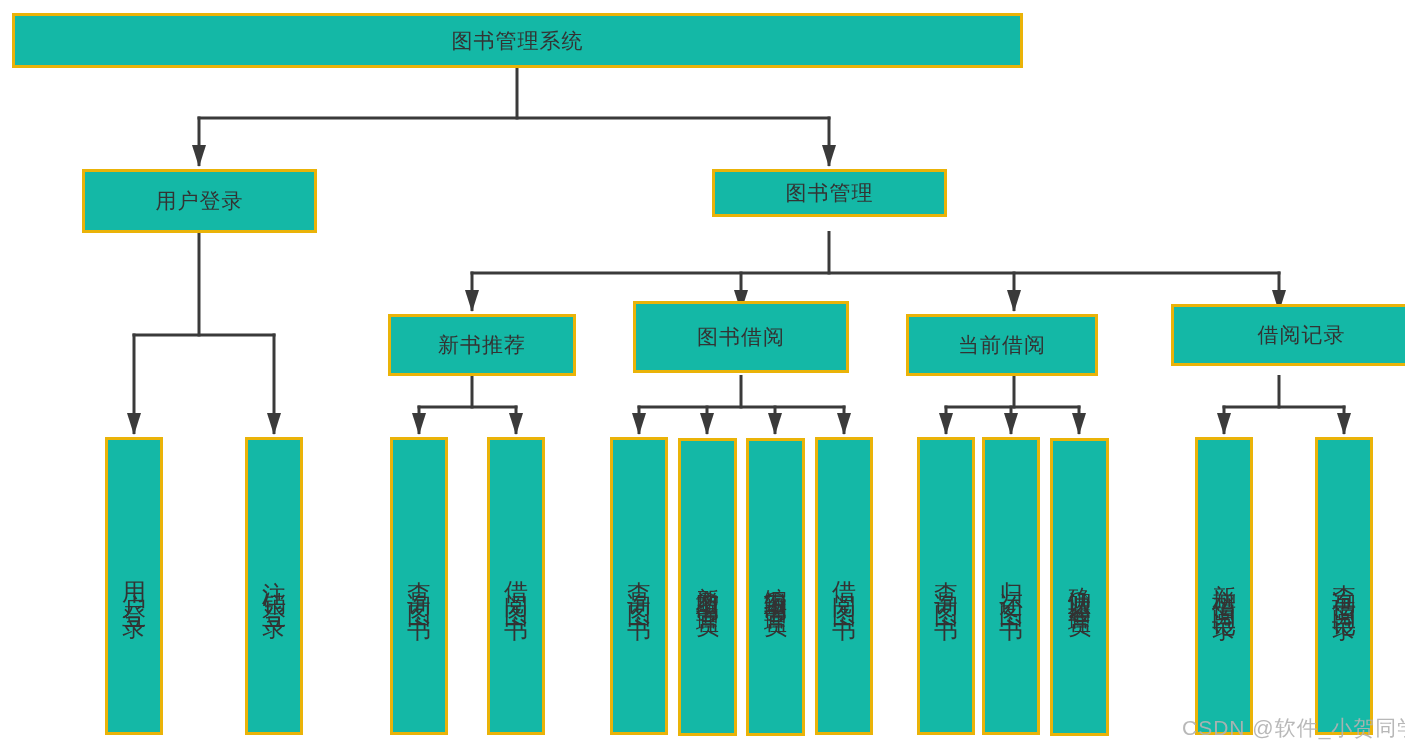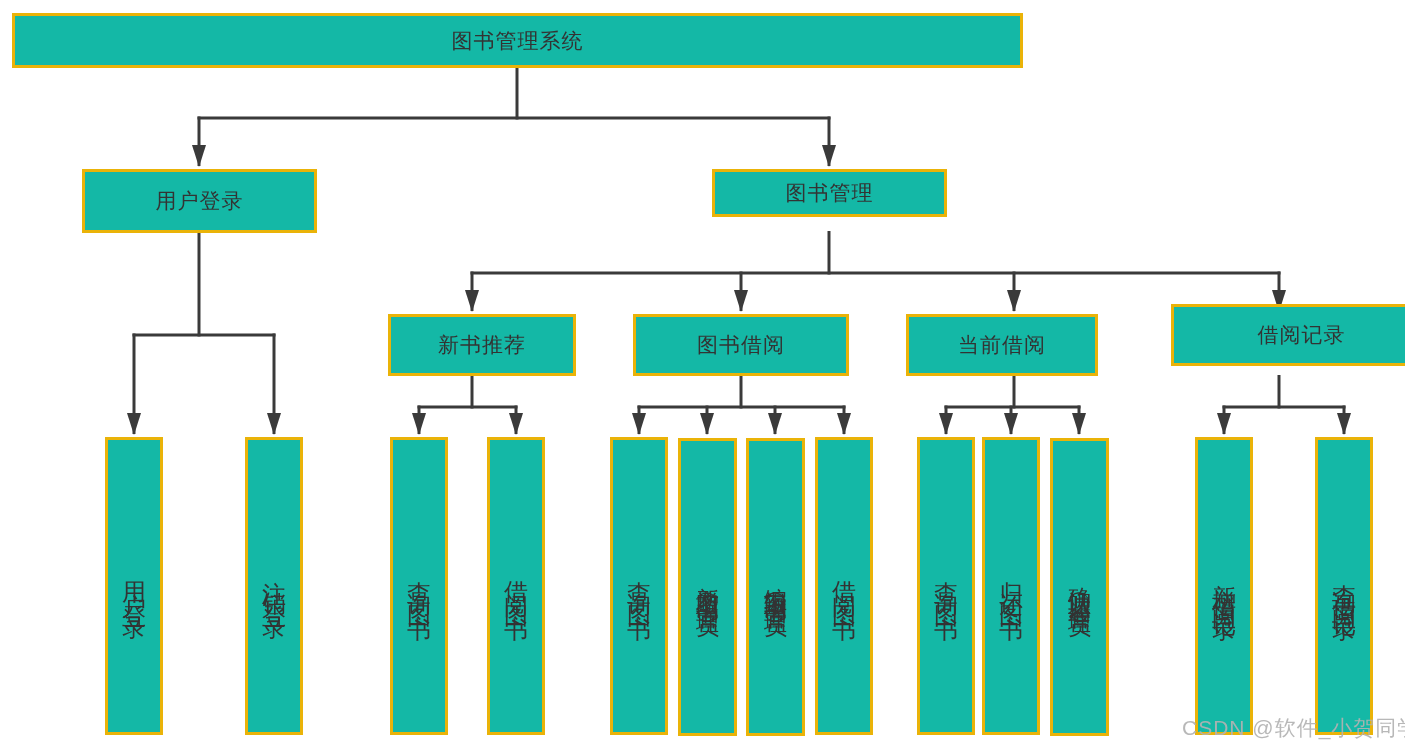--- a/index.html
+++ b/index.html
@@ -100,21 +100,21 @@
   <div class="box" style="left:82px;top:169px;width:235px;height:64px;">
     <span class="h-label">用户登录</span>
   </div>
   <div class="box" style="left:712px;top:169px;width:235px;height:48px;">
     <span class="h-label">图书管理</span>
   </div>
 
   <div class="box" style="left:360px;top:314px;width:188px;height:62px;margin-left:28px;">
     <span class="h-label">新书推荐</span>
   </div>
-  <div class="box" style="left:633px;top:314px;width:216px;height:62px;">
+  <div class="box" style="left:633px;top:301px;width:216px;height:72px;">
     <span class="h-label">图书借阅</span>
   </div>
   <div class="box" style="left:906px;top:314px;width:192px;height:62px;">
     <span class="h-label">当前借阅</span>
   </div>
   <div class="box" style="left:1171px;top:304px;width:261px;height:62px;">
     <span class="h-label">借阅记录</span>
   </div>
 
   <div class="box" style="left:105px;top:437px;width:58px;height:298px;">

